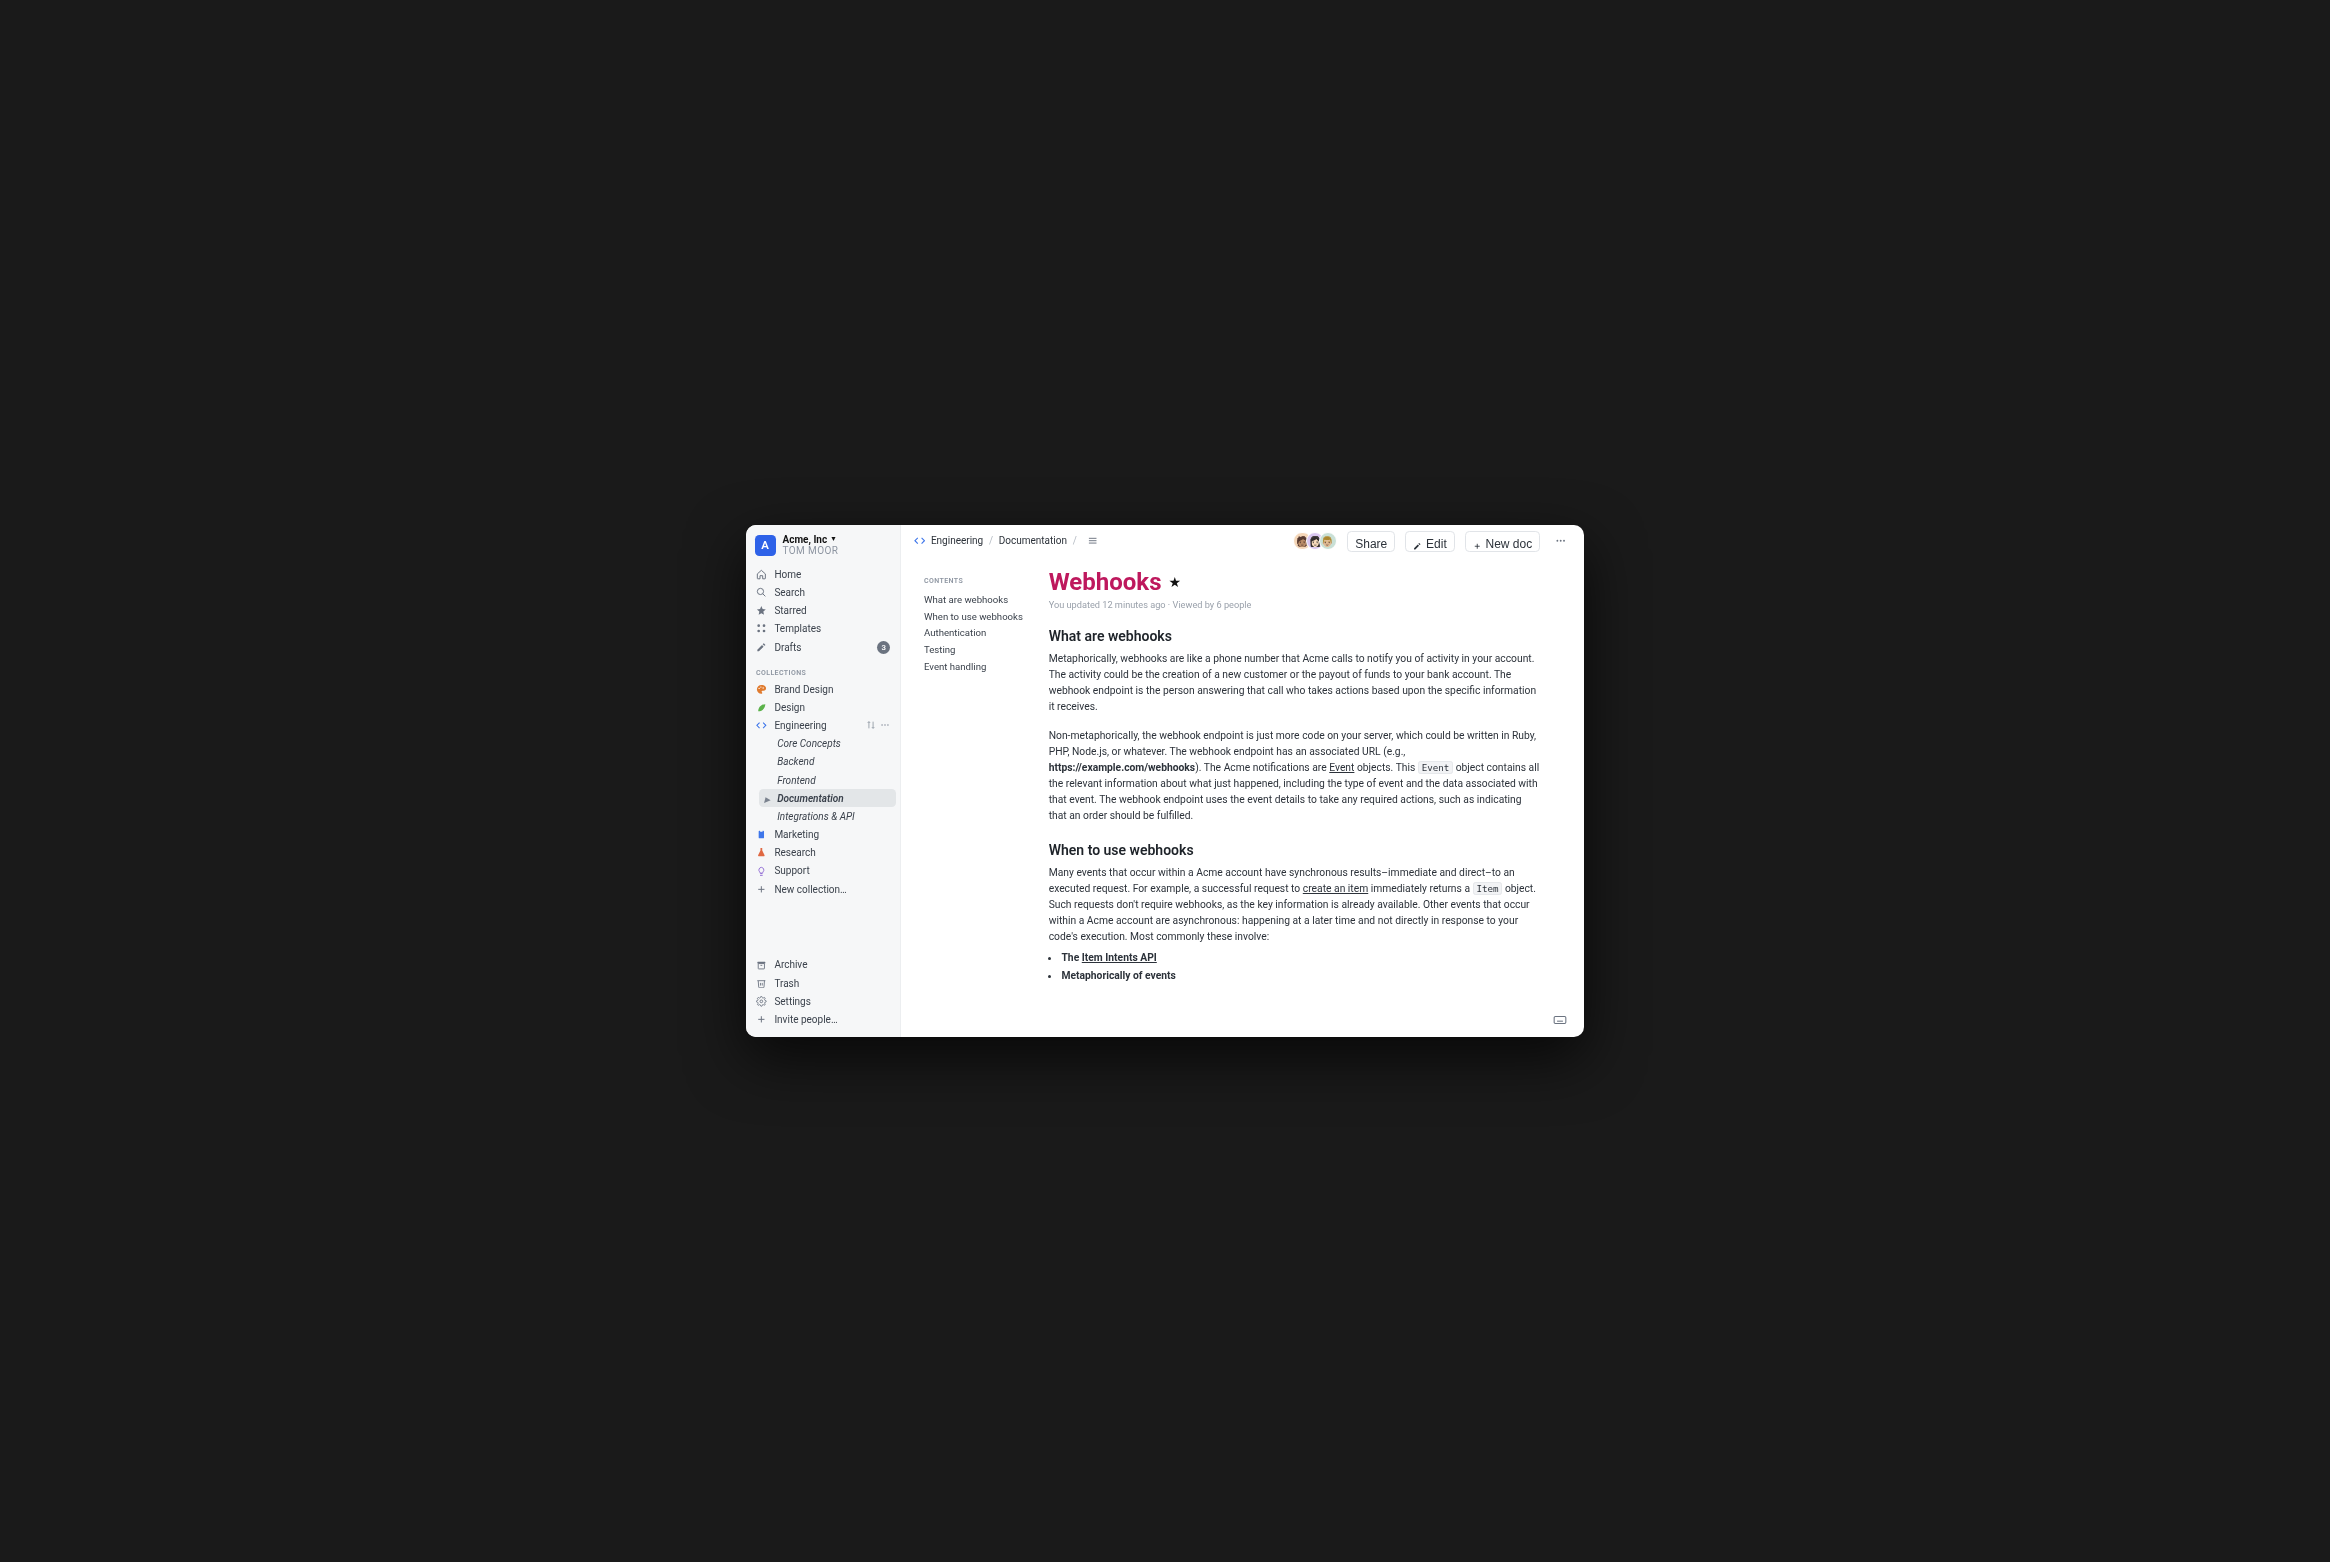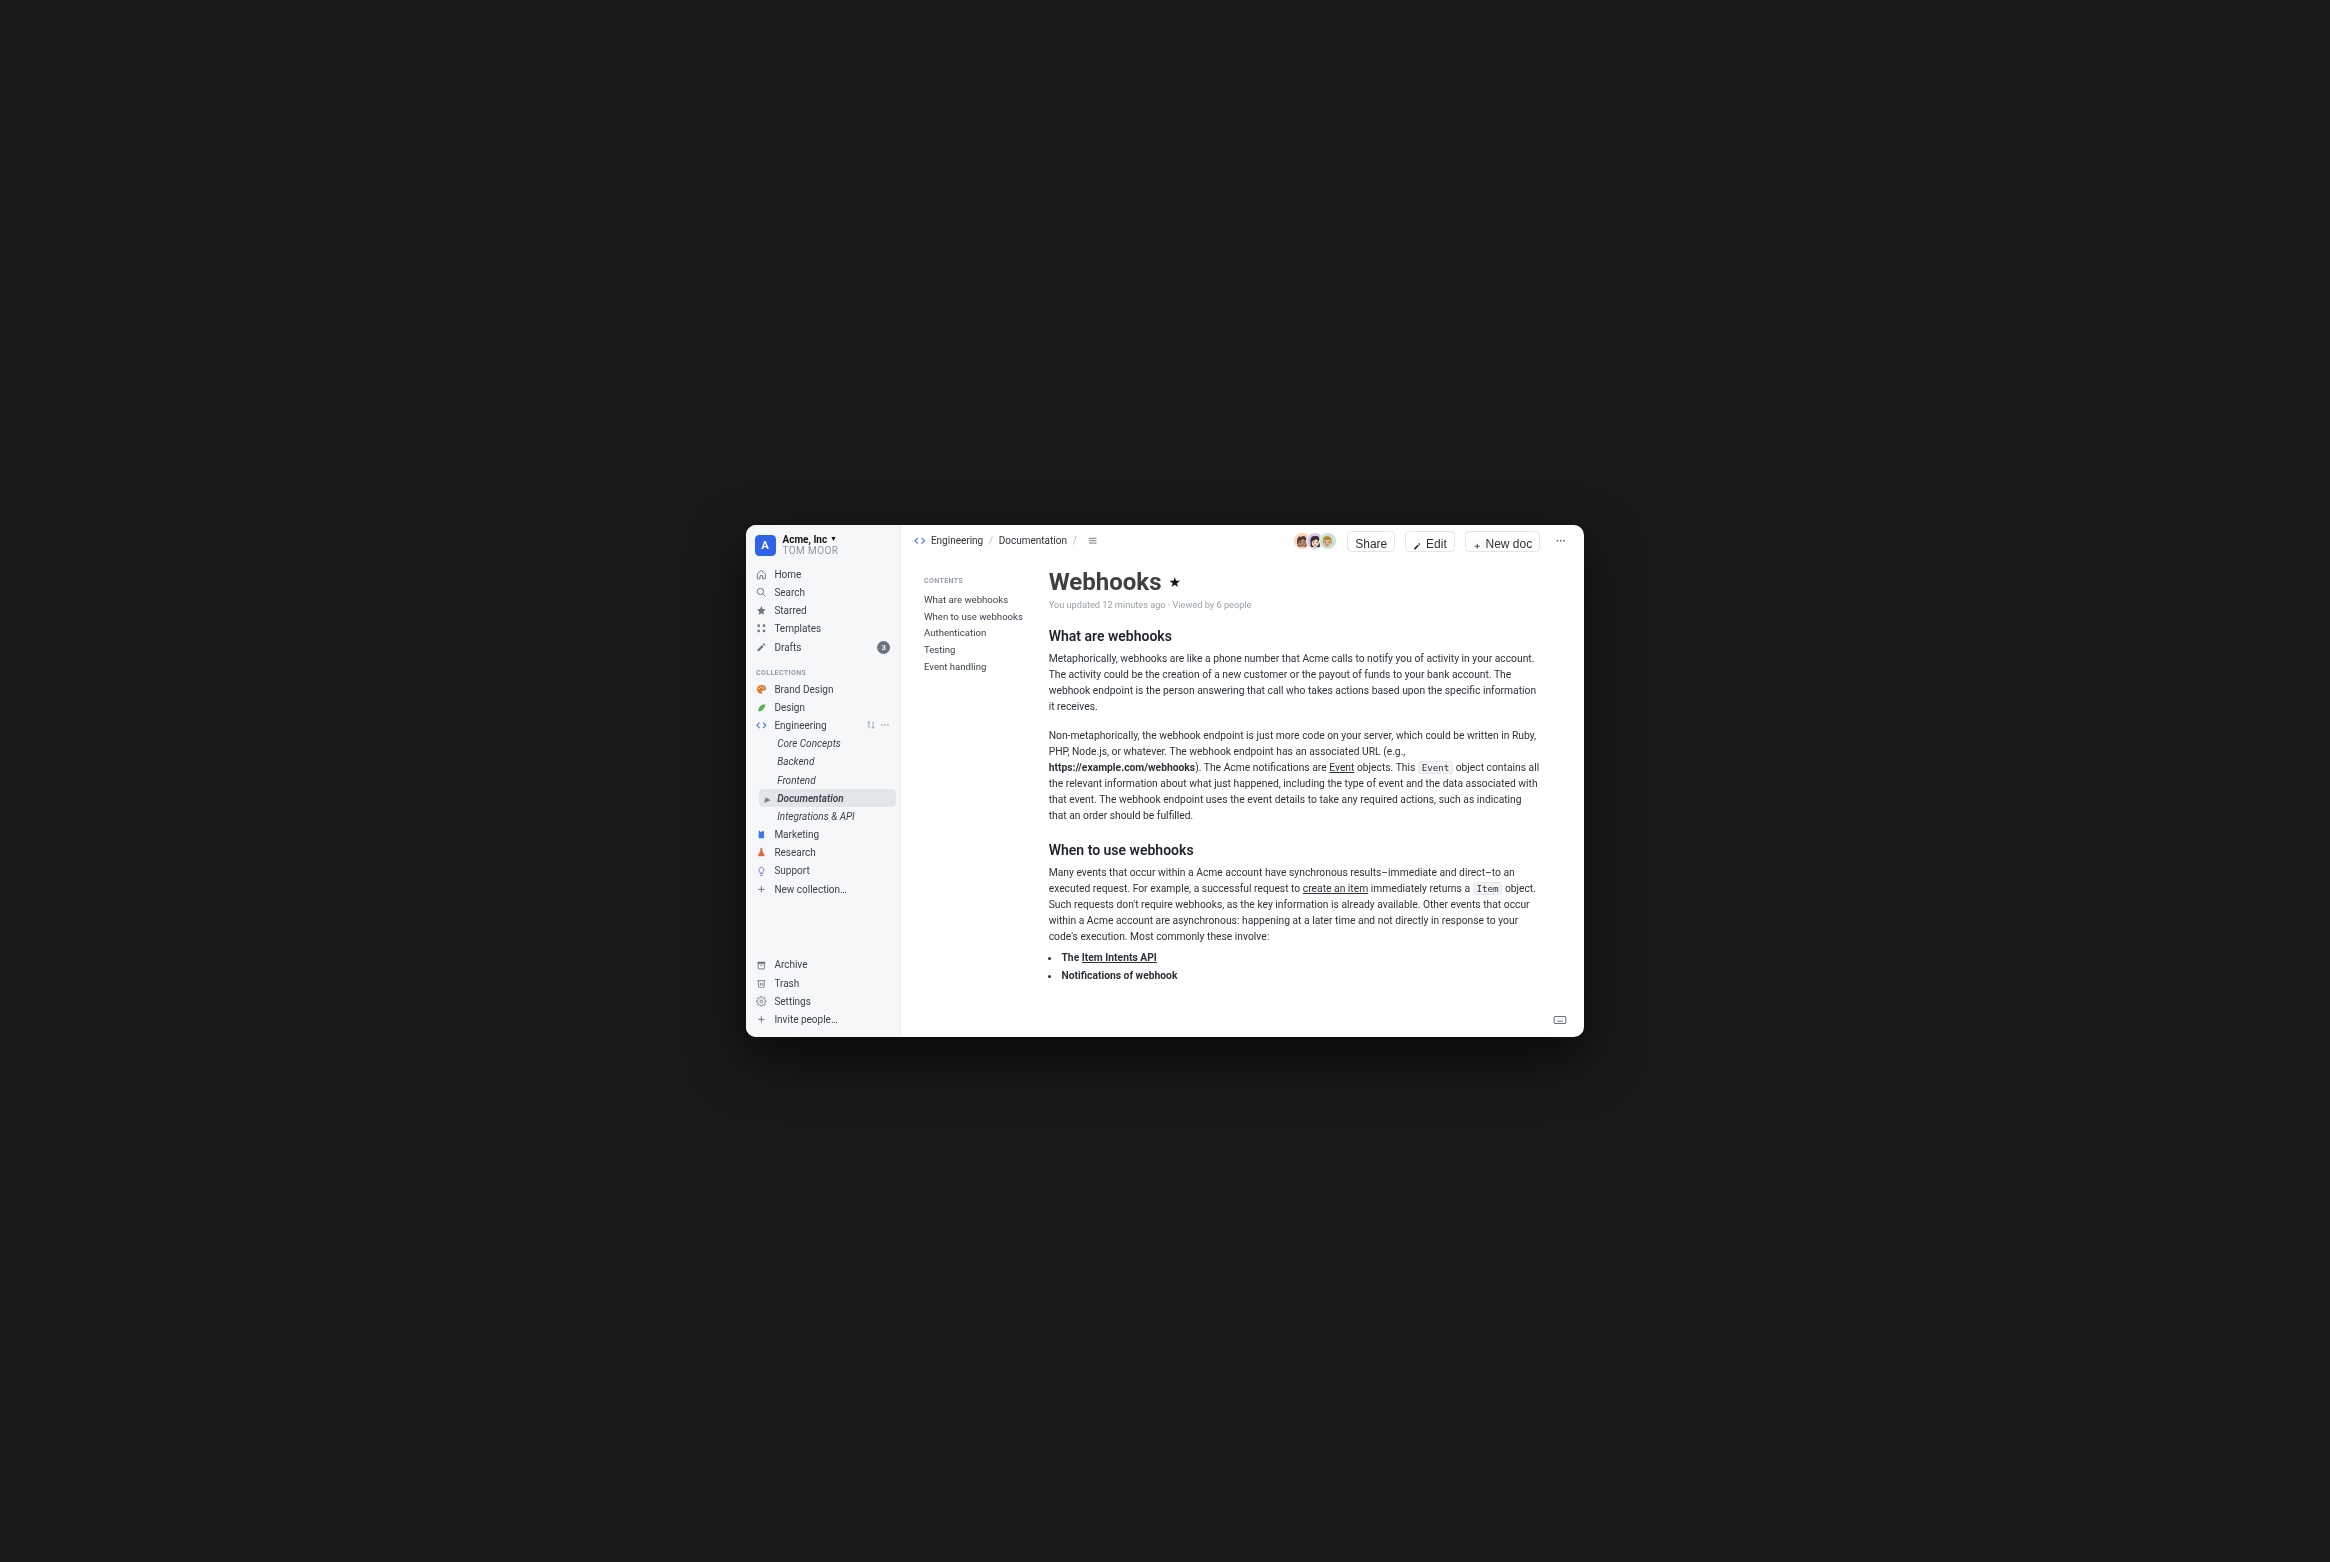--- a/index.html
+++ b/index.html
@@ -148,21 +148,21 @@
     width: 142px; padding: 18.5px 0 0 23px; color: #3b424c;
   }
   .toc-title { font-size: 7px; letter-spacing: 0.4px; color: #8d95a1; font-weight: 600; margin-bottom: 7px;}
   .toc-item { padding: 2.8px 0; font-size: 9.6px; cursor: pointer; }
 
   .doc-scroll { flex: 1; overflow-y: auto; padding: 10px 44px 28px 5.7px; position: relative;}
   .doc-scroll::-webkit-scrollbar { width: 5.7px; }
   .doc-scroll::-webkit-scrollbar-thumb { background: #d9dde2; border-radius: 2.8px; }
 
   .doc-title-row { display: flex; align-items: center; gap: 7px; }
-  .doc-title { font-size: 24px; font-weight: 700; color: #404040; }
+  .doc-title { font-size: 24px; font-weight: 700; color: #be185d; }
   .star { font-size: 14px; color: #111; cursor: pointer; }
 
   .doc-meta { color: #9aa1ab; font-size: 9.2px; margin-top: 2.8px; }
 
   .doc h2 { font-size: 14px; font-weight: 600; margin-top: 18.5px; margin-bottom: 7px; color: #1e2329;}
   .doc p { font-size: 10.3px; line-height: 1.55; color: #2c323a; margin-bottom: 0; }
   .doc .para-group { margin-bottom: 12.8px; }
   .doc code.inline {
     font-family: ui-monospace, Menlo, Consolas, monospace;
     font-size: 9.2px; background: #f2f3f5; border: 0.7px solid #e6e8eb;
@@ -482,21 +482,21 @@
 
           <h2>When to use webhooks</h2>
 
           <p>
             <span>Many events that occur within a Acme account have synchronous results–immediate and direct–to an executed request. For example, a successful request to </span><a class="ul">create an item</a><span> immediately returns a </span><code class="inline">Item</code><span> object. Such requests don't require webhooks, as the key information is already available. Other events that occur within a Acme account are asynchronous: happening at a later time and not directly in response to your code's execution. Most commonly these involve:</span>
           </p>
           <ul>
             <li>
               <span>The </span><a class="ul">Item Intents API</a>
             </li>
-            <li>Notifications of webhook</li>
+            <li>Metaphorically of events</li>
           </ul>
         </div>
 
         <span class="kbd-icon">
           <svg width="14" height="14" viewBox="0 0 24 24" fill="none" stroke="currentColor" stroke-width="1.8">
               <rect x="2" y="6" width="20" height="12" rx="2"></rect>
               <line x1="6" y1="10" x2="6" y2="10"></line>
               <line x1="10" y1="10" x2="10" y2="10"></line>
               <line x1="14" y1="10" x2="14" y2="10"></line>
               <line x1="18" y1="10" x2="18" y2="10"></line>

